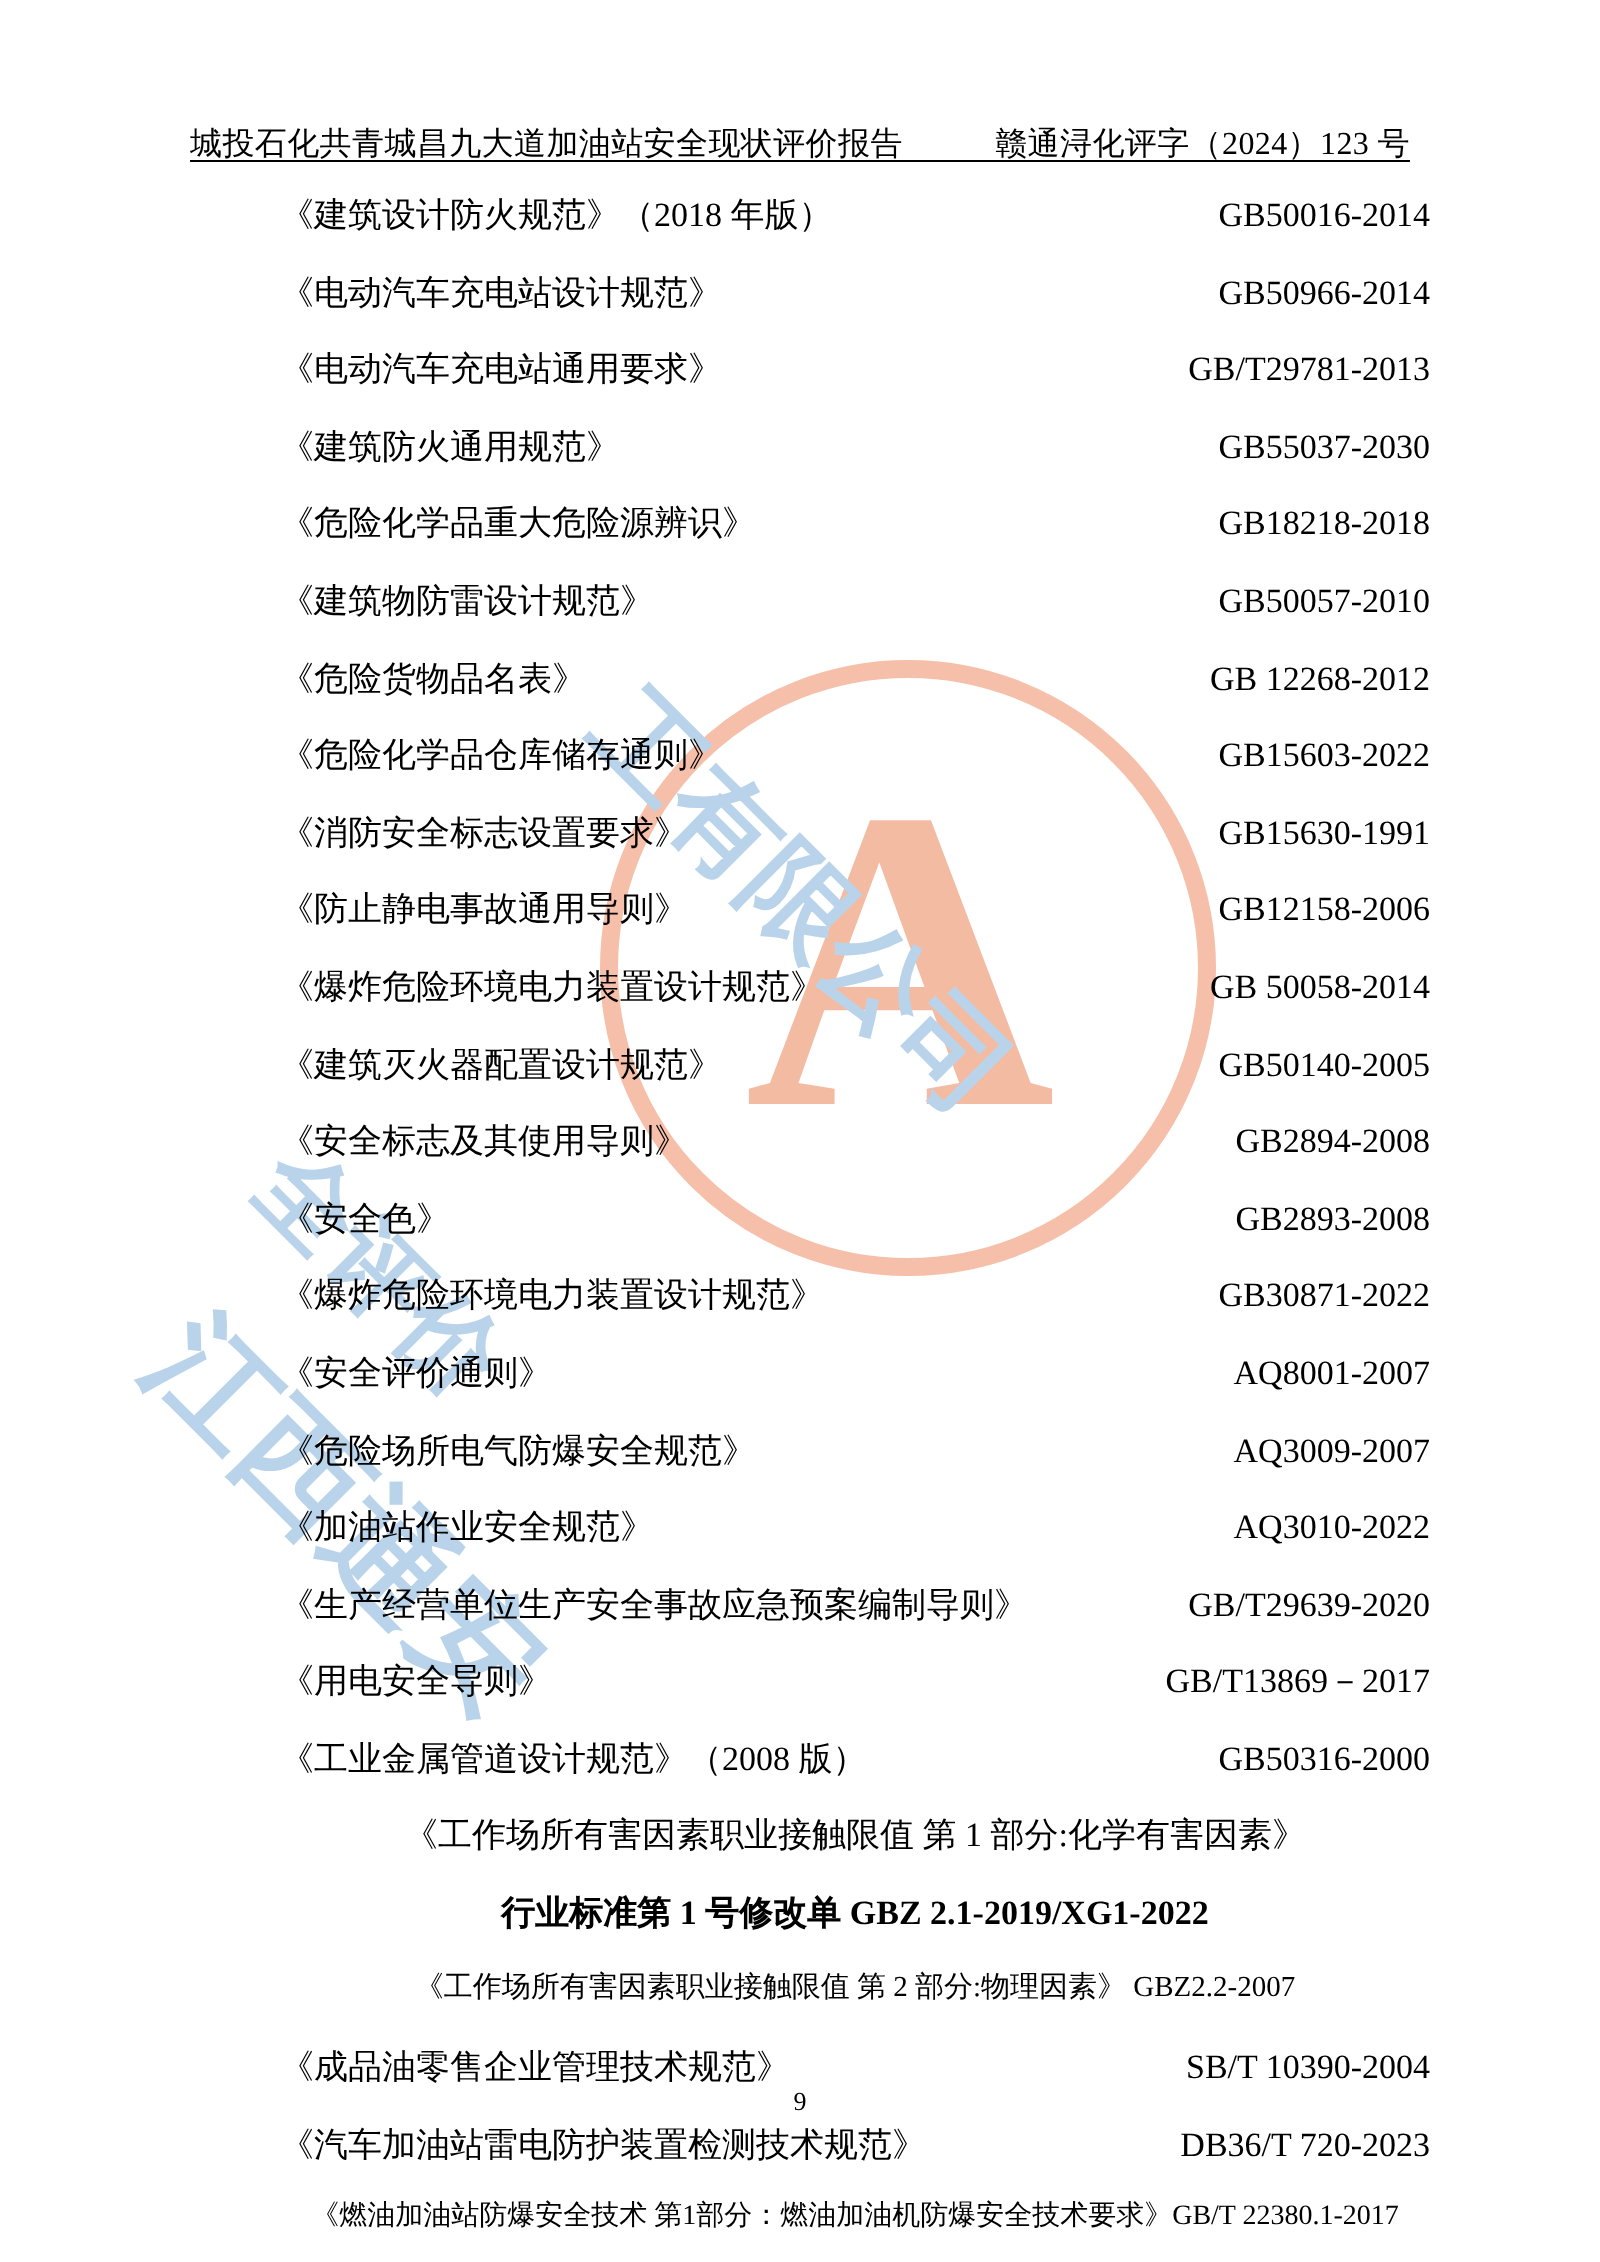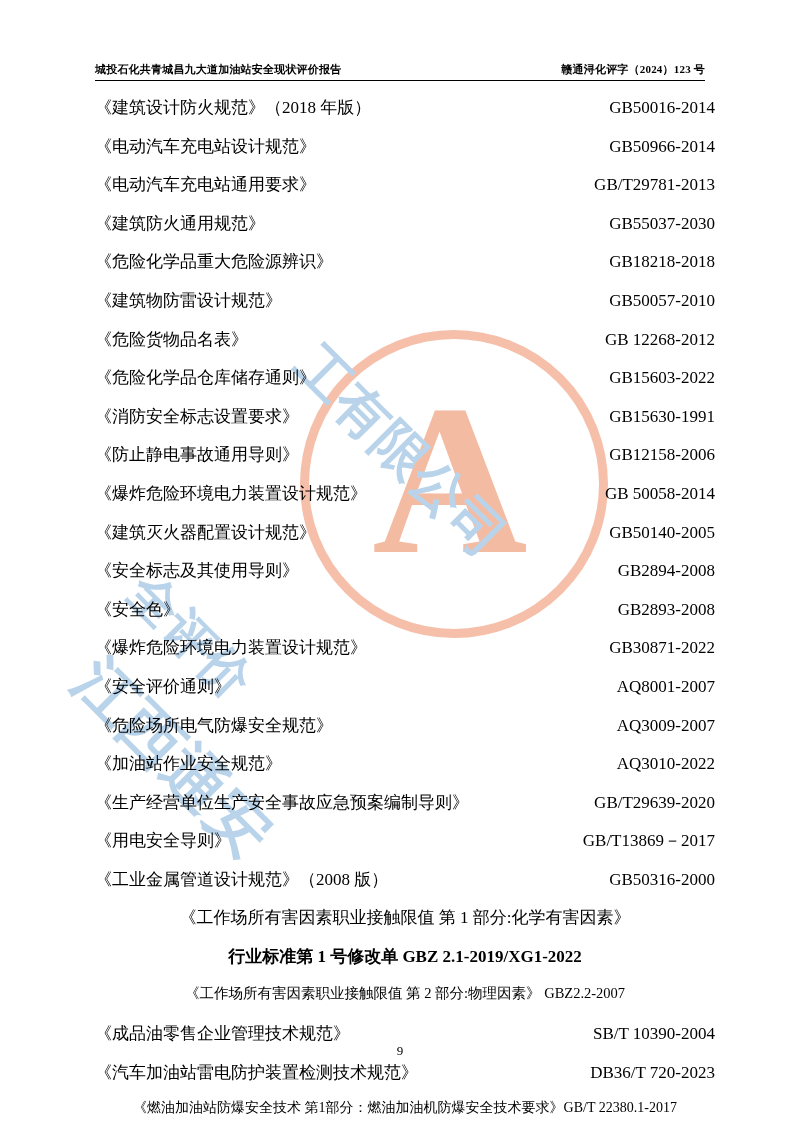--- a/index.html
+++ b/index.html
@@ -86,22 +86,22 @@
     height: 1131px;
   }
   .header {
     position: absolute;
     left: 95px;
     top: 62px;
     width: 610px;
     display: flex;
     justify-content: space-between;
     align-items: baseline;
-    font-size: 11px;
-    font-weight: bold;
+    font-size: 16px;
+    font-weight: normal;
     color: #000;
     font-family: "Liberation Serif", serif;
   }
   .header .hl { letter-spacing: .2px; }
   .header .hr { letter-spacing: .2px; }
   .header-rule {
     position: absolute;
     left: 95px;
     top: 80px;
     width: 610px;
@@ -119,20 +119,21 @@
   .row {
     display: flex;
     align-items: baseline;
     height: 38.6px;
     font-size: 17px;
     color: #000;
   }
   .row .name {
     flex: 0 0 auto;
     white-space: nowrap;
+    margin-left: 45px;
   }
   .row .code {
     margin-left: auto;
     white-space: nowrap;
     text-align: right;
   }
 
   .row.rowfull {
     display: block;
     text-align: center;

